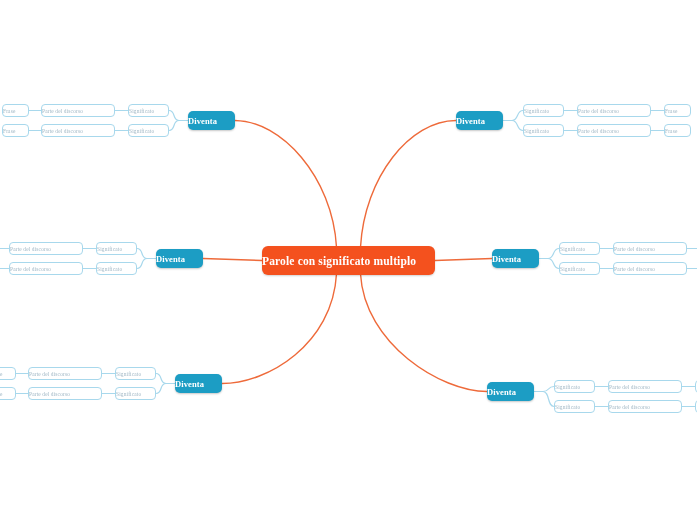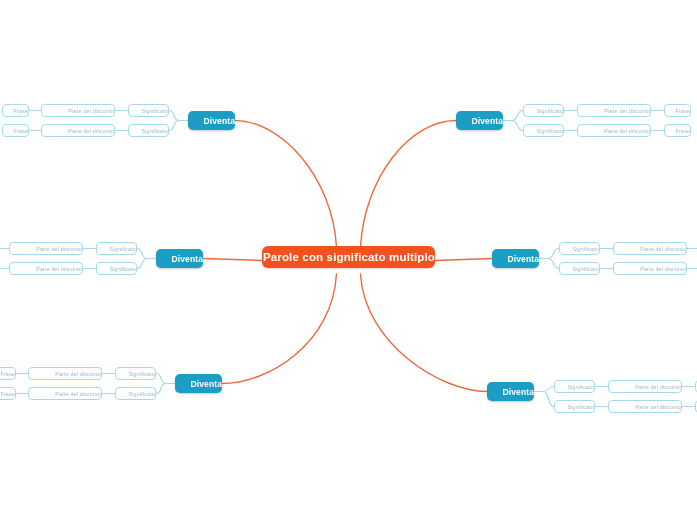--- a/index.html
+++ b/index.html
@@ -21,22 +21,23 @@
     top: 0;
     width: 697px;
     height: 520px;
     pointer-events: none;
   }
   .node {
     position: absolute;
     box-sizing: border-box;
     display: flex;
     align-items: center;
-    justify-content: flex-end;
+    justify-content: flex-start;
     white-space: nowrap;
+    font-family: Liberation Serif, serif;
   }
   .central-node {
     background: #f4511e;
     color: #ffffff;
     border-radius: 6px;
     font-size: 11.5px;
     font-weight: bold;
     letter-spacing: 0.15px;
     box-shadow: 0 1px 2px rgba(0,0,0,0.18);
     z-index: 5;
@@ -110,21 +111,21 @@
       <path d="M 360.5 274 C 364.5 344, 441 391.5, 487 391.5" fill="none" stroke="#ee6a3a" stroke-width="1.4" stroke-linecap="round"></path>
       <path d="M 534 391.5 L 543 391.5" fill="none" stroke="#a8d8ec" stroke-width="1.2" stroke-linecap="round"></path>
       <path d="M 543 391.5 C 550 391.5, 547 386.5, 554 386.5" fill="none" stroke="#a8d8ec" stroke-width="1.2" stroke-linecap="round"></path>
       <path d="M 543 391.5 C 550 391.5, 547 406.5, 554 406.5" fill="none" stroke="#a8d8ec" stroke-width="1.2" stroke-linecap="round"></path>
       <path d="M 608 386.5 L 595 386.5" fill="none" stroke="#a8d8ec" stroke-width="1.2" stroke-linecap="round"></path>
       <path d="M 695 386.5 L 682 386.5" fill="none" stroke="#a8d8ec" stroke-width="1.2" stroke-linecap="round"></path>
       <path d="M 608 406.5 L 595 406.5" fill="none" stroke="#a8d8ec" stroke-width="1.2" stroke-linecap="round"></path>
       <path d="M 695 406.5 L 682 406.5" fill="none" stroke="#a8d8ec" stroke-width="1.2" stroke-linecap="round"></path>
     </svg>
   <div id="nodes">
-      <div class="node central-node" style="left: 262px; top: 246px; width: 173px; height: 22px;">
+      <div class="node central-node" style="left: 262px; top: 246px; width: 173px; height: 29px;">
         <span>Parole con significato multiplo</span>
       </div>
       <div class="node branch-node" style="left: 188px; top: 111px; width: 47px; height: 19px;">
         <span>Diventa</span>
       </div>
       <div class="node leaf-node" style="left: 128px; top: 104px; width: 41px; height: 13px;">
         <span>Significato</span>
       </div>
       <div class="node leaf-node" style="left: 41px; top: 104px; width: 74px; height: 13px;">
         <span>Parte del discorso</span>

